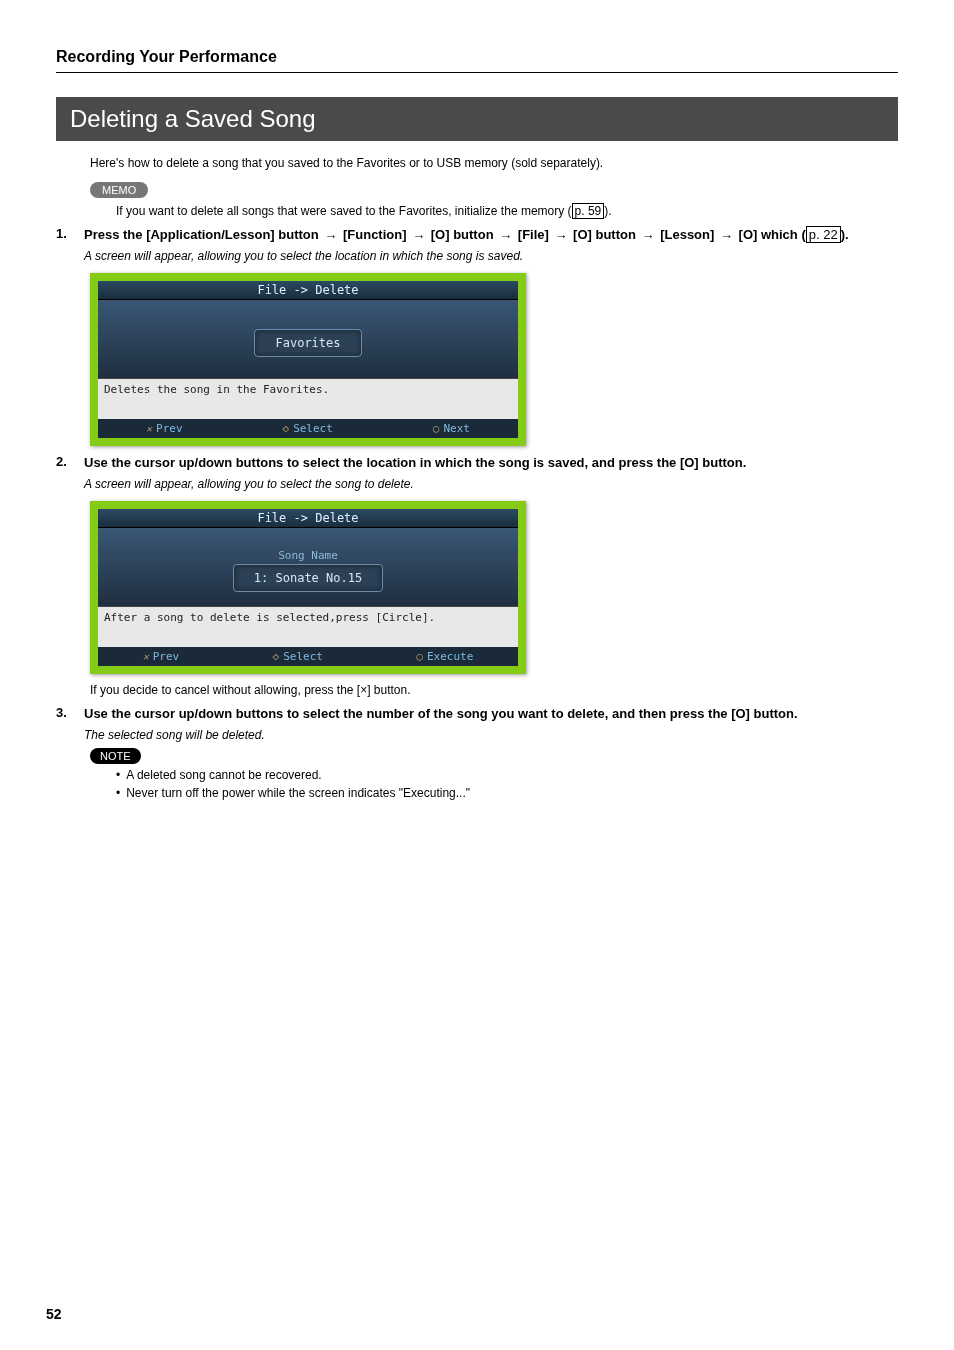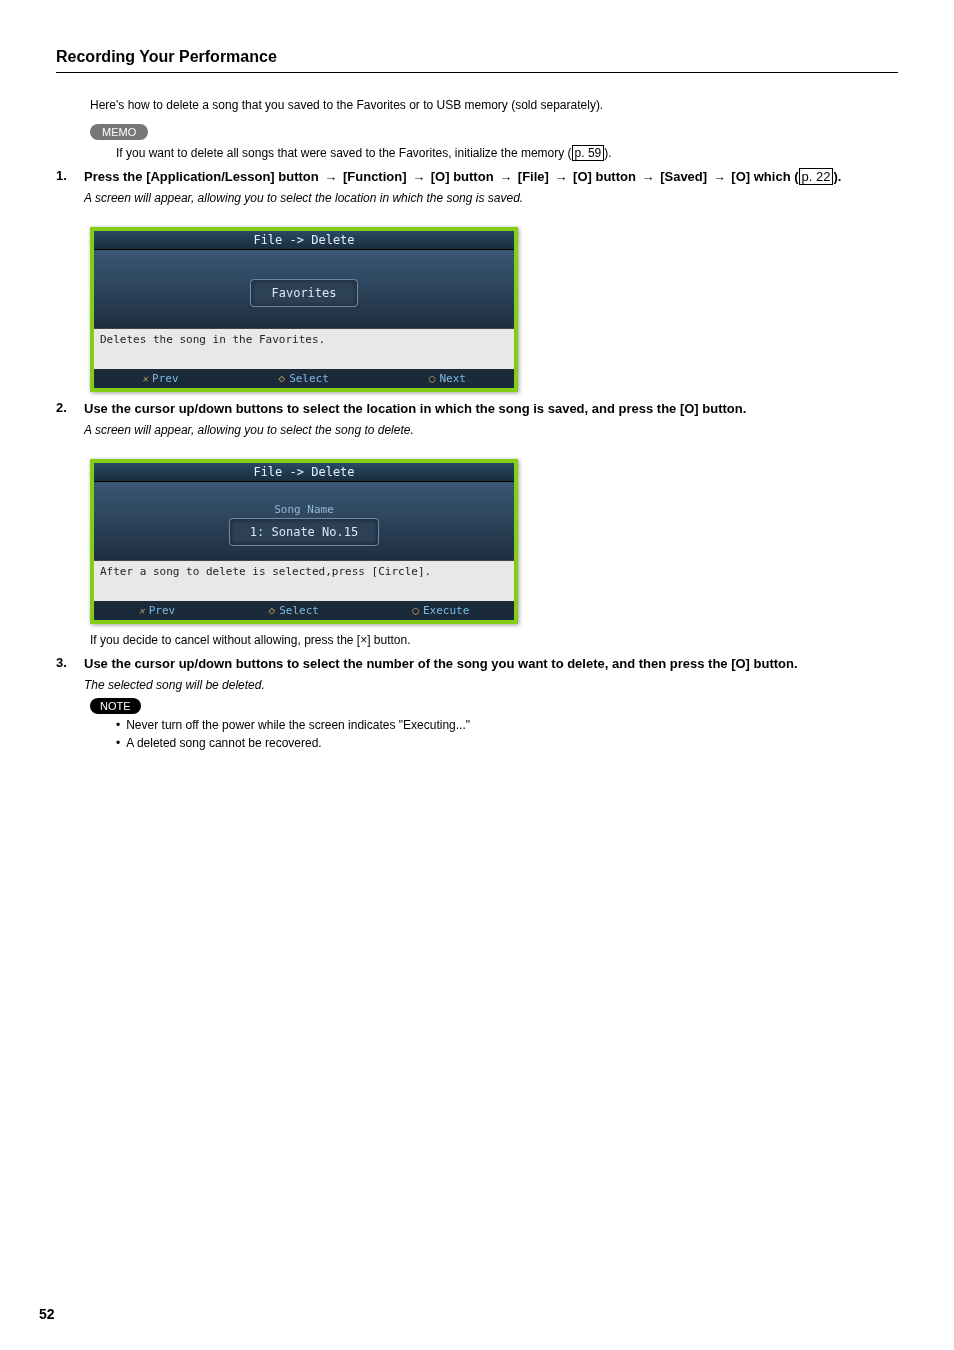--- a/index.html
+++ b/index.html
@@ -101,22 +101,22 @@
     content: "•";
     margin-right: 6px;
   }
   .bullet-list li {
     margin-bottom: 4px;
   }
 
   
   .screen {
     width: 420px;
-    margin: 20px 0 8px 34px;
-    border: 4px solid #84cc16;
+    margin: 8px 0 8px 34px;
+    border: 8px solid #84cc16;
     background: #222;
     box-shadow: 1px 1px 4px rgba(0,0,0,0.4);
     font-family: monospace, sans-serif;
   }
   .screen-title {
     background: linear-gradient(#2b4a63, #1a2d3d);
     color: #e0f0ff;
     font-size: 12px;
     text-align: center;
     padding: 2px 0;
@@ -168,51 +168,52 @@
     align-items: center;
     gap: 4px;
   }
   .icon-x::before { content: "✕"; font-size: 10px; color: #b2956a; }
   .icon-sel::before { content: "◇"; font-size: 11px; color: #b2956a; }
   .icon-o::before { content: "○"; font-size: 11px; color: #b2956a; }
 
   .page-number {
     position: absolute;
     bottom: 28px;
-    left: 39px;
+    left: 46px;
     font-size: 14px;
     font-weight: bold;
   }
 </style>
 </head>
 <body>
 
 <div class="page">
 
   <div class="header-title">Recording Your Performance</div>
   <hr class="header-rule">
 
+  <div class="section-banner">Deleting a Saved Song</div>
 
   <div class="body-text">Here's how to delete a song that you saved to the Favorites or to USB memory (sold separately).</div>
 
   <div class="badge badge-memo">MEMO</div>
   <div class="indent-text">
     <span>If you want to delete all songs that were saved to the Favorites, initialize the memory (</span><span class="page-ref">p. 59</span><span>).</span>
   </div>
 
   
   <div class="step-row">
     <div class="step-num">1.</div>
     <div class="step-text">
       <span>Press the [Application/Lesson] button </span><span class="arrow">→</span>
       <span>[Function] </span><span class="arrow">→</span>
       <span>[O] button </span><span class="arrow">→</span>
       <span>[File] </span><span class="arrow">→</span>
       <span>[O] button </span><span class="arrow">→</span>
-      <span>[Saved] </span><span class="arrow">→</span>
+      <span>[Lesson] </span><span class="arrow">→</span>
       <span>[O] which (</span><span class="page-ref">p. 22</span><span>).</span>
       <div class="step-sub">A screen will appear, allowing you to select the location in which the song is saved.</div>
     </div>
   </div>
 
   
   <div class="screen">
     <div class="screen-title">File -&gt; Delete</div>
     <div class="screen-body">
       <div class="screen-button-box">Favorites</div>
@@ -273,19 +274,19 @@
   <div class="step-row">
     <div class="step-num">3.</div>
     <div class="step-text">
       <span>Use the cursor up/down buttons to select the number of the song you want to delete, and then press the [O] button.</span>
       <div class="step-sub">The selected song will be deleted.</div>
     </div>
   </div>
 
   <div class="badge badge-note">NOTE</div>
   <ul class="bullet-list">
+    <li>A deleted song cannot be recovered.</li>
     <li>Never turn off the power while the screen indicates "Executing..."</li>
-    <li>A deleted song cannot be recovered.</li>
   </ul>
 
   <div class="page-number">52</div>
 
 </div>
 
 </body></html>

